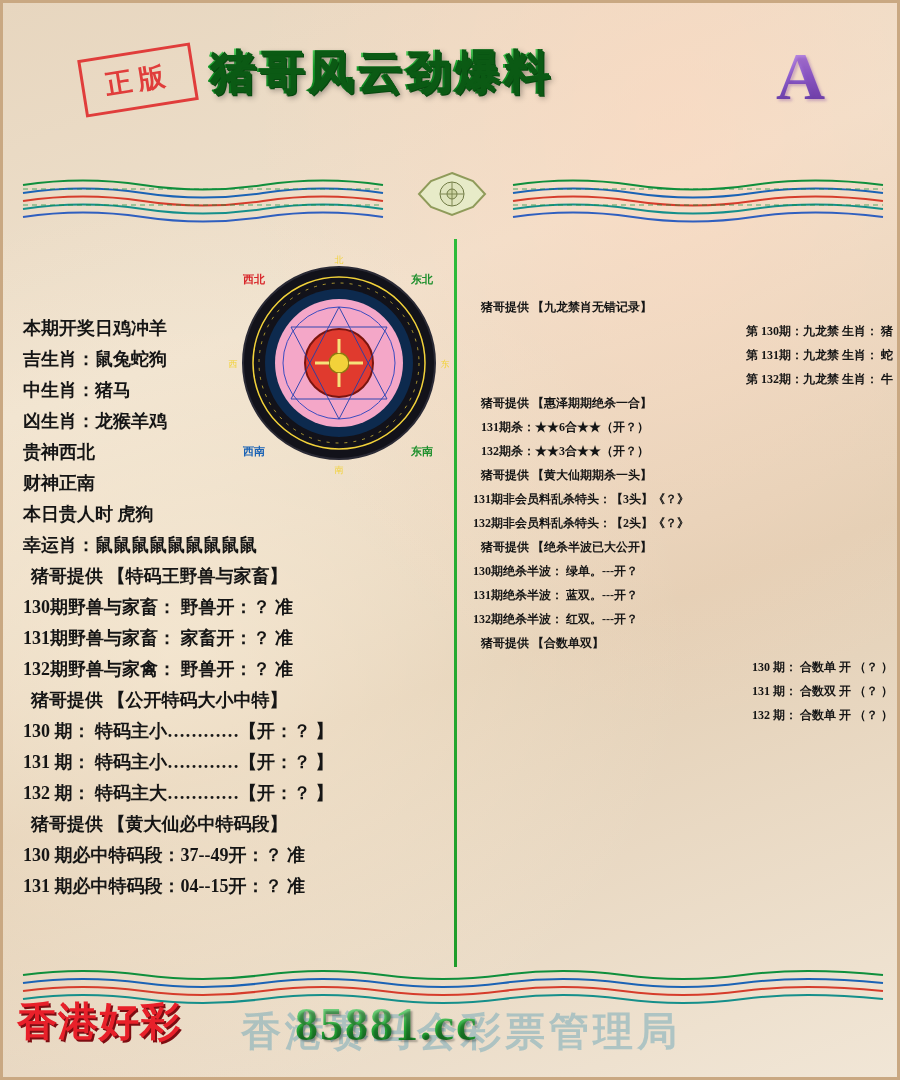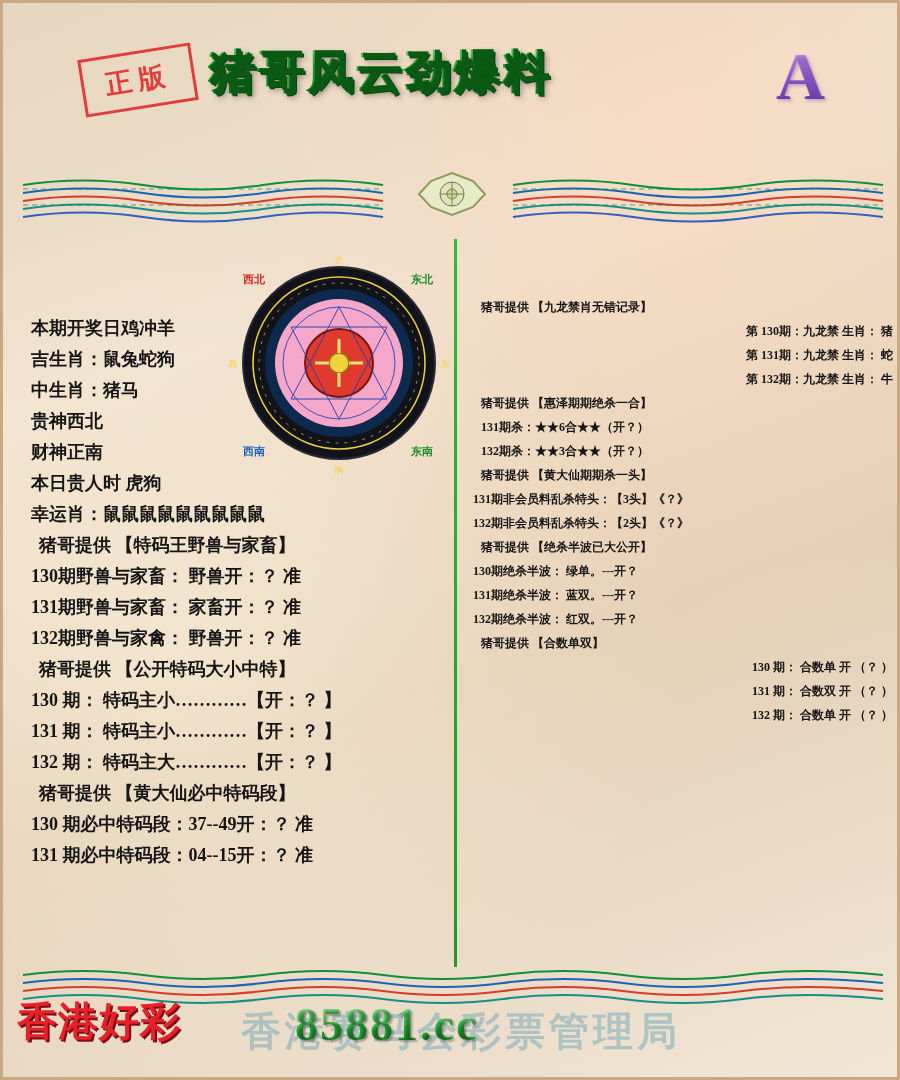--- a/index.html
+++ b/index.html
@@ -117,21 +117,21 @@
   .wheel-wrap {
     position: absolute;
     left: 222px;
     top: 18px;
     width: 228px;
     height: 228px;
   }
 
   .col-left {
     position: absolute;
-    left: 28px;
+    left: 20px;
     top: 88px;
     width: 420px;
   }
   .col-right {
     position: absolute;
     left: 470px;
     top: 70px;
     width: 420px;
   }
   .line {
@@ -274,20 +274,21 @@
           <text x="18" y="206" fill="#1b63b5">西南</text>
           <text x="186" y="206" fill="#1d8f2c">东南</text>
         </g>
       </svg>
     </div>
 
     <div class="col-left">
       <div class="line">本期开奖日鸡冲羊</div>
       <div class="line">吉生肖：鼠兔蛇狗</div>
       <div class="line">中生肖：猪马</div>
+      <div class="line">凶生肖：龙猴羊鸡</div>
       <div class="line">贵神西北</div>
       <div class="line">财神正南</div>
       <div class="line">本日贵人时 虎狗</div>
       <div class="line">幸运肖：鼠鼠鼠鼠鼠鼠鼠鼠鼠</div>
       <div class="line ind2">猪哥提供 【特码王野兽与家畜】</div>
       <div class="line">130期野兽与家畜：  野兽开：？ 准</div>
       <div class="line">131期野兽与家畜：  家畜开：？ 准</div>
       <div class="line">132期野兽与家禽：  野兽开：？ 准</div>
       <div class="line ind2">猪哥提供 【公开特码大小中特】</div>
       <div class="line">130 期：  特码主小…………【开：？ 】</div>

